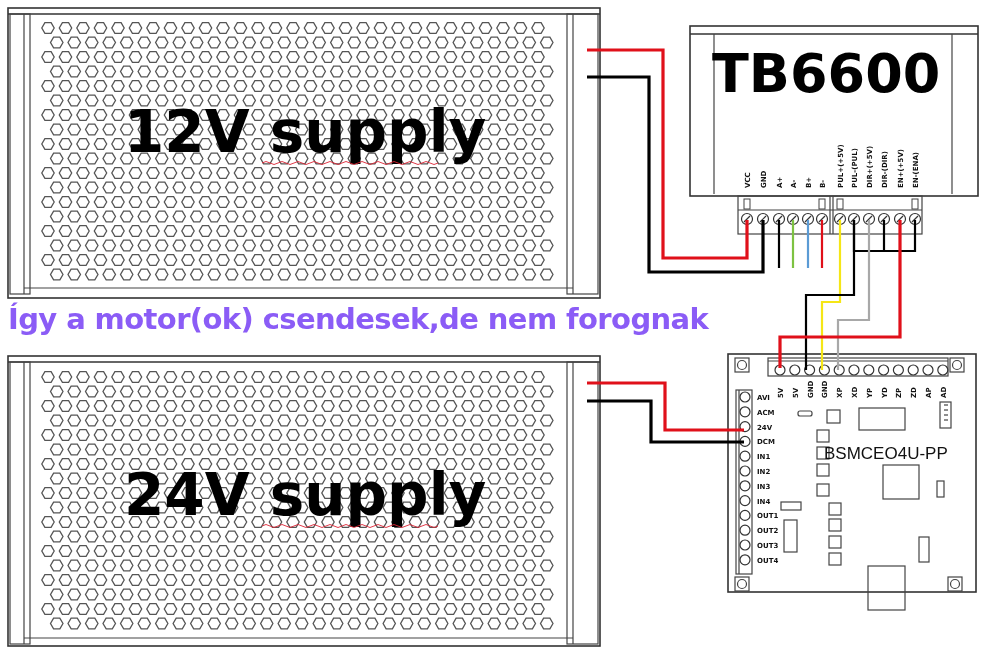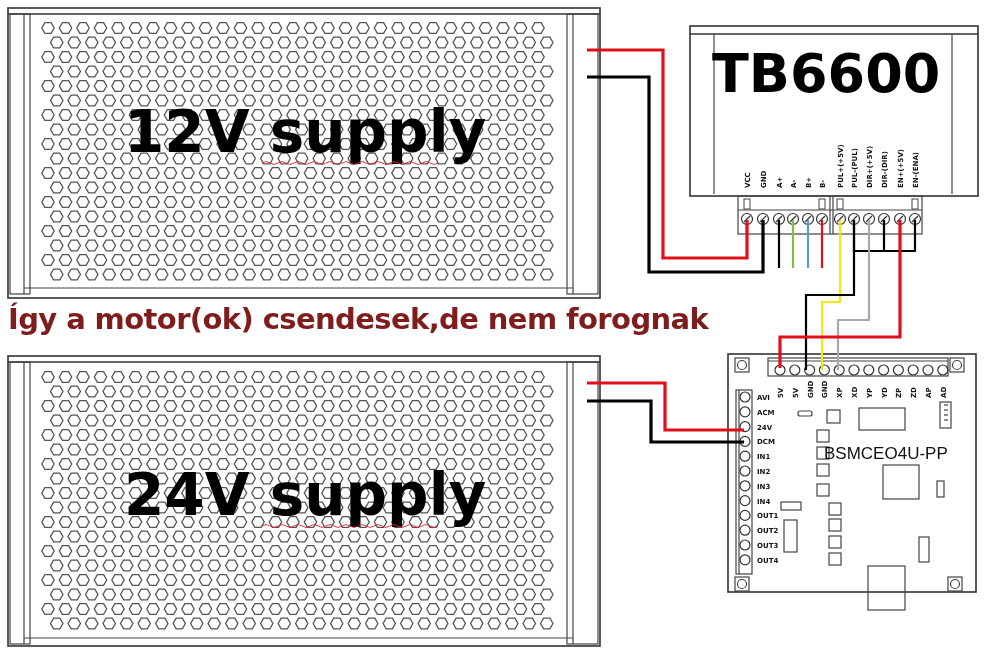--- a/index.html
+++ b/index.html
@@ -2,21 +2,21 @@
 <html><head>
   <meta charset="utf-8">
   <style>
     html, body { margin: 0; padding: 0; background: #ffffff; }
     body { width: 990px; height: 656px; position: relative; overflow: hidden; font-family: "DejaVu Sans", sans-serif; }
     #diagram { position: absolute; left: 0; top: 0; width: 990px; height: 656px; }
     .frame { fill: none; stroke: #333; stroke-width: 1.6; }
     .thin { fill: none; stroke: #444; stroke-width: 1.2; }
     .hole { fill: none; stroke: #555; stroke-width: 1.3; }
     .big-label { font-family: "DejaVu Sans", sans-serif; font-weight: bold; fill: #000; }
-    .caption { position: absolute; left: 8px; top: 302px; font-family: "DejaVu Sans", sans-serif; font-weight: bold; font-size: 29px; color: #7f1d1d; letter-spacing: -0.6px; white-space: nowrap; }
+    .caption { position: absolute; left: 8px; top: 302px; font-family: "DejaVu Sans", sans-serif; font-weight: bold; font-size: 29px; color: #8b5cf6; letter-spacing: -0.6px; white-space: nowrap; }
     .pin-label { font-family: "DejaVu Sans", sans-serif; font-size: 7px; font-weight: bold; fill: #111; }
     .board-name { font-family: "Liberation Sans", sans-serif; font-size: 17px; fill: #111; }
     .wire { fill: none; stroke-width: 3.2; stroke-linejoin: miter; }
     .wire-thin { fill: none; stroke-width: 2.2; }
   </style>
 </head>
 <body>
 
 <svg id="diagram" viewBox="0 0 990 656" xmlns="http://www.w3.org/2000/svg">
 

